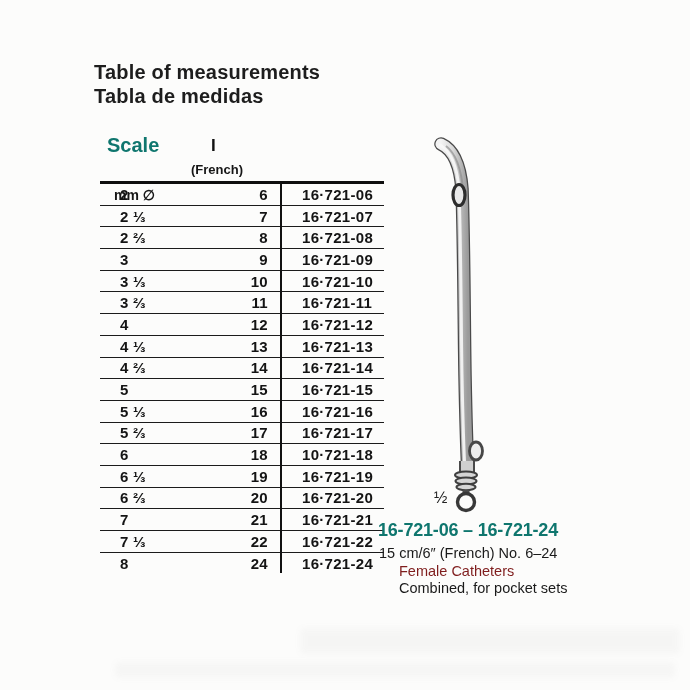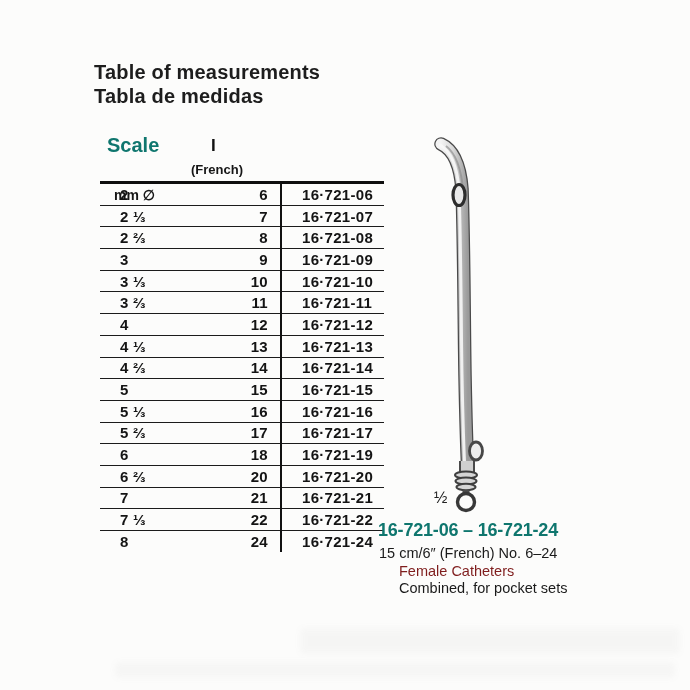--- a/index.html
+++ b/index.html
@@ -226,20 +226,25 @@
           <td>16·721-16</td>
         </tr>
         <tr>
           <td>5 ⅔</td>
           <td>17</td>
           <td>16·721-17</td>
         </tr>
         <tr>
           <td>6</td>
           <td>18</td>
+          <td>10·721-18</td>
+        </tr>
+        <tr>
+          <td>6 ⅓</td>
+          <td>19</td>
           <td>16·721-19</td>
         </tr>
         <tr>
           <td>6 ⅔</td>
           <td>20</td>
           <td>16·721-20</td>
         </tr>
         <tr>
           <td>7</td>
           <td>21</td>

